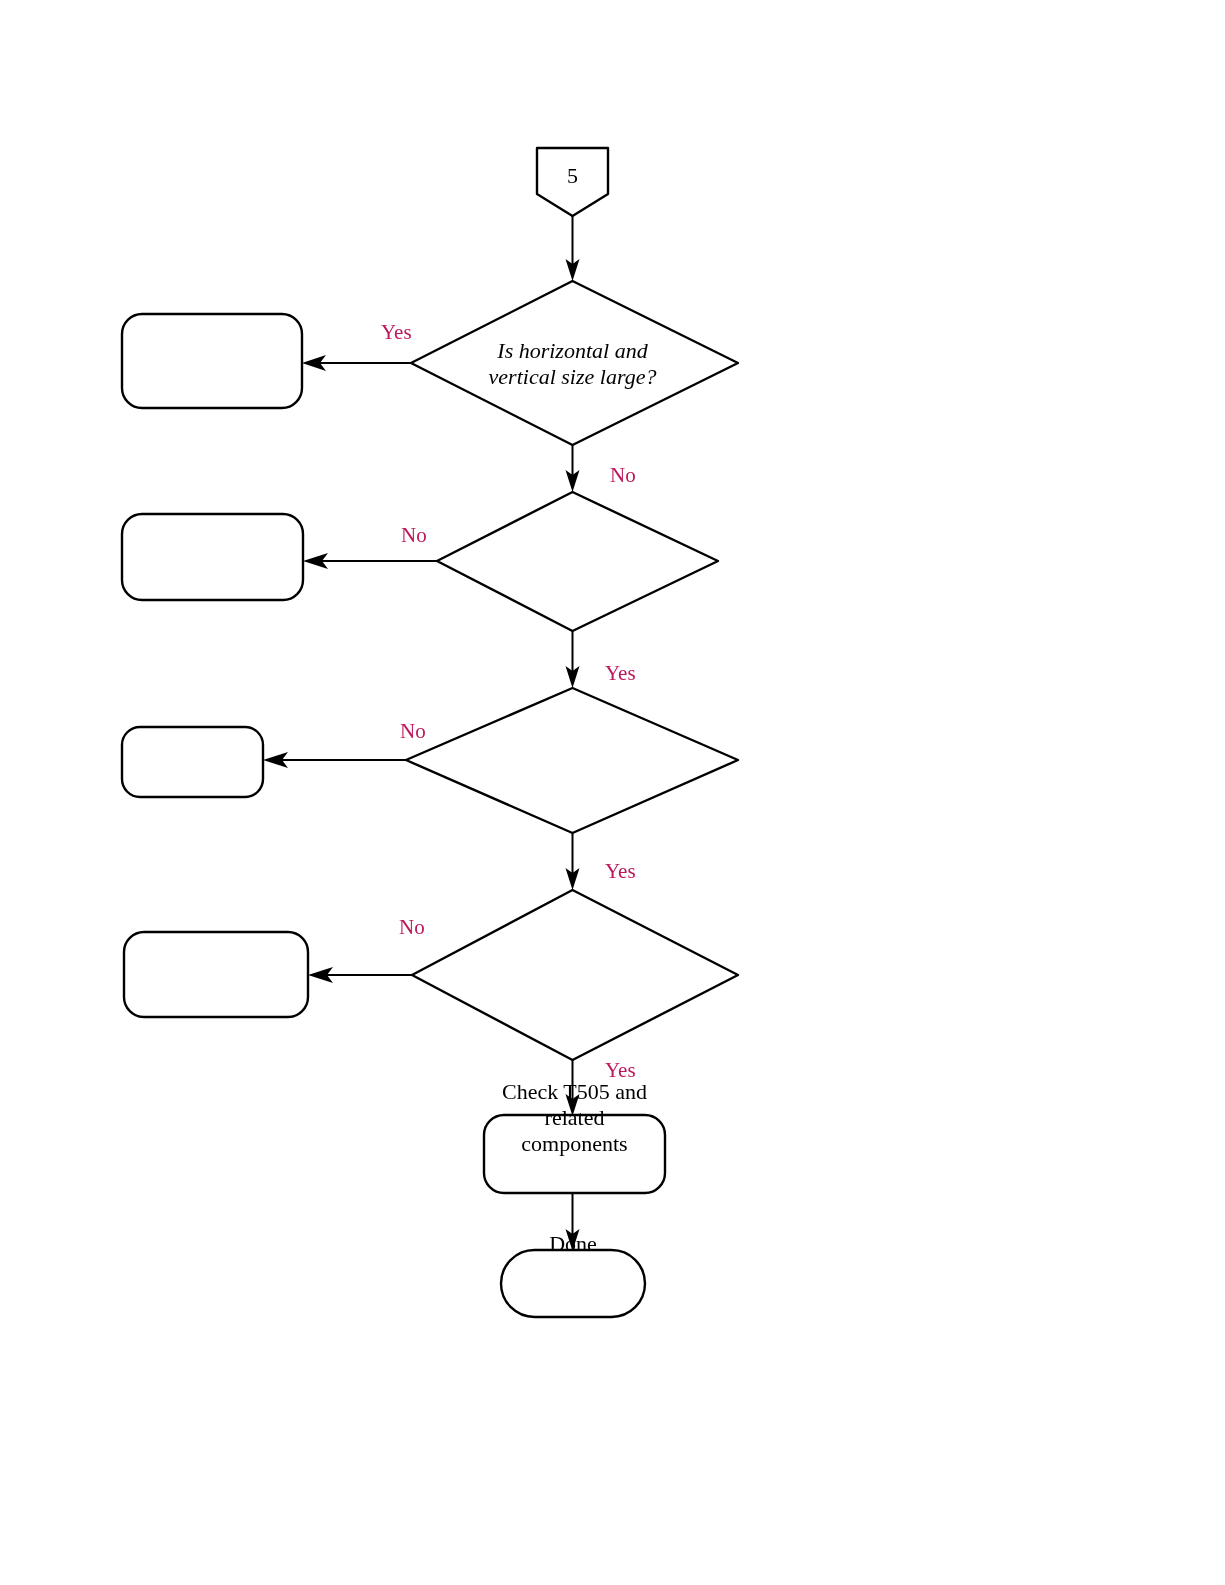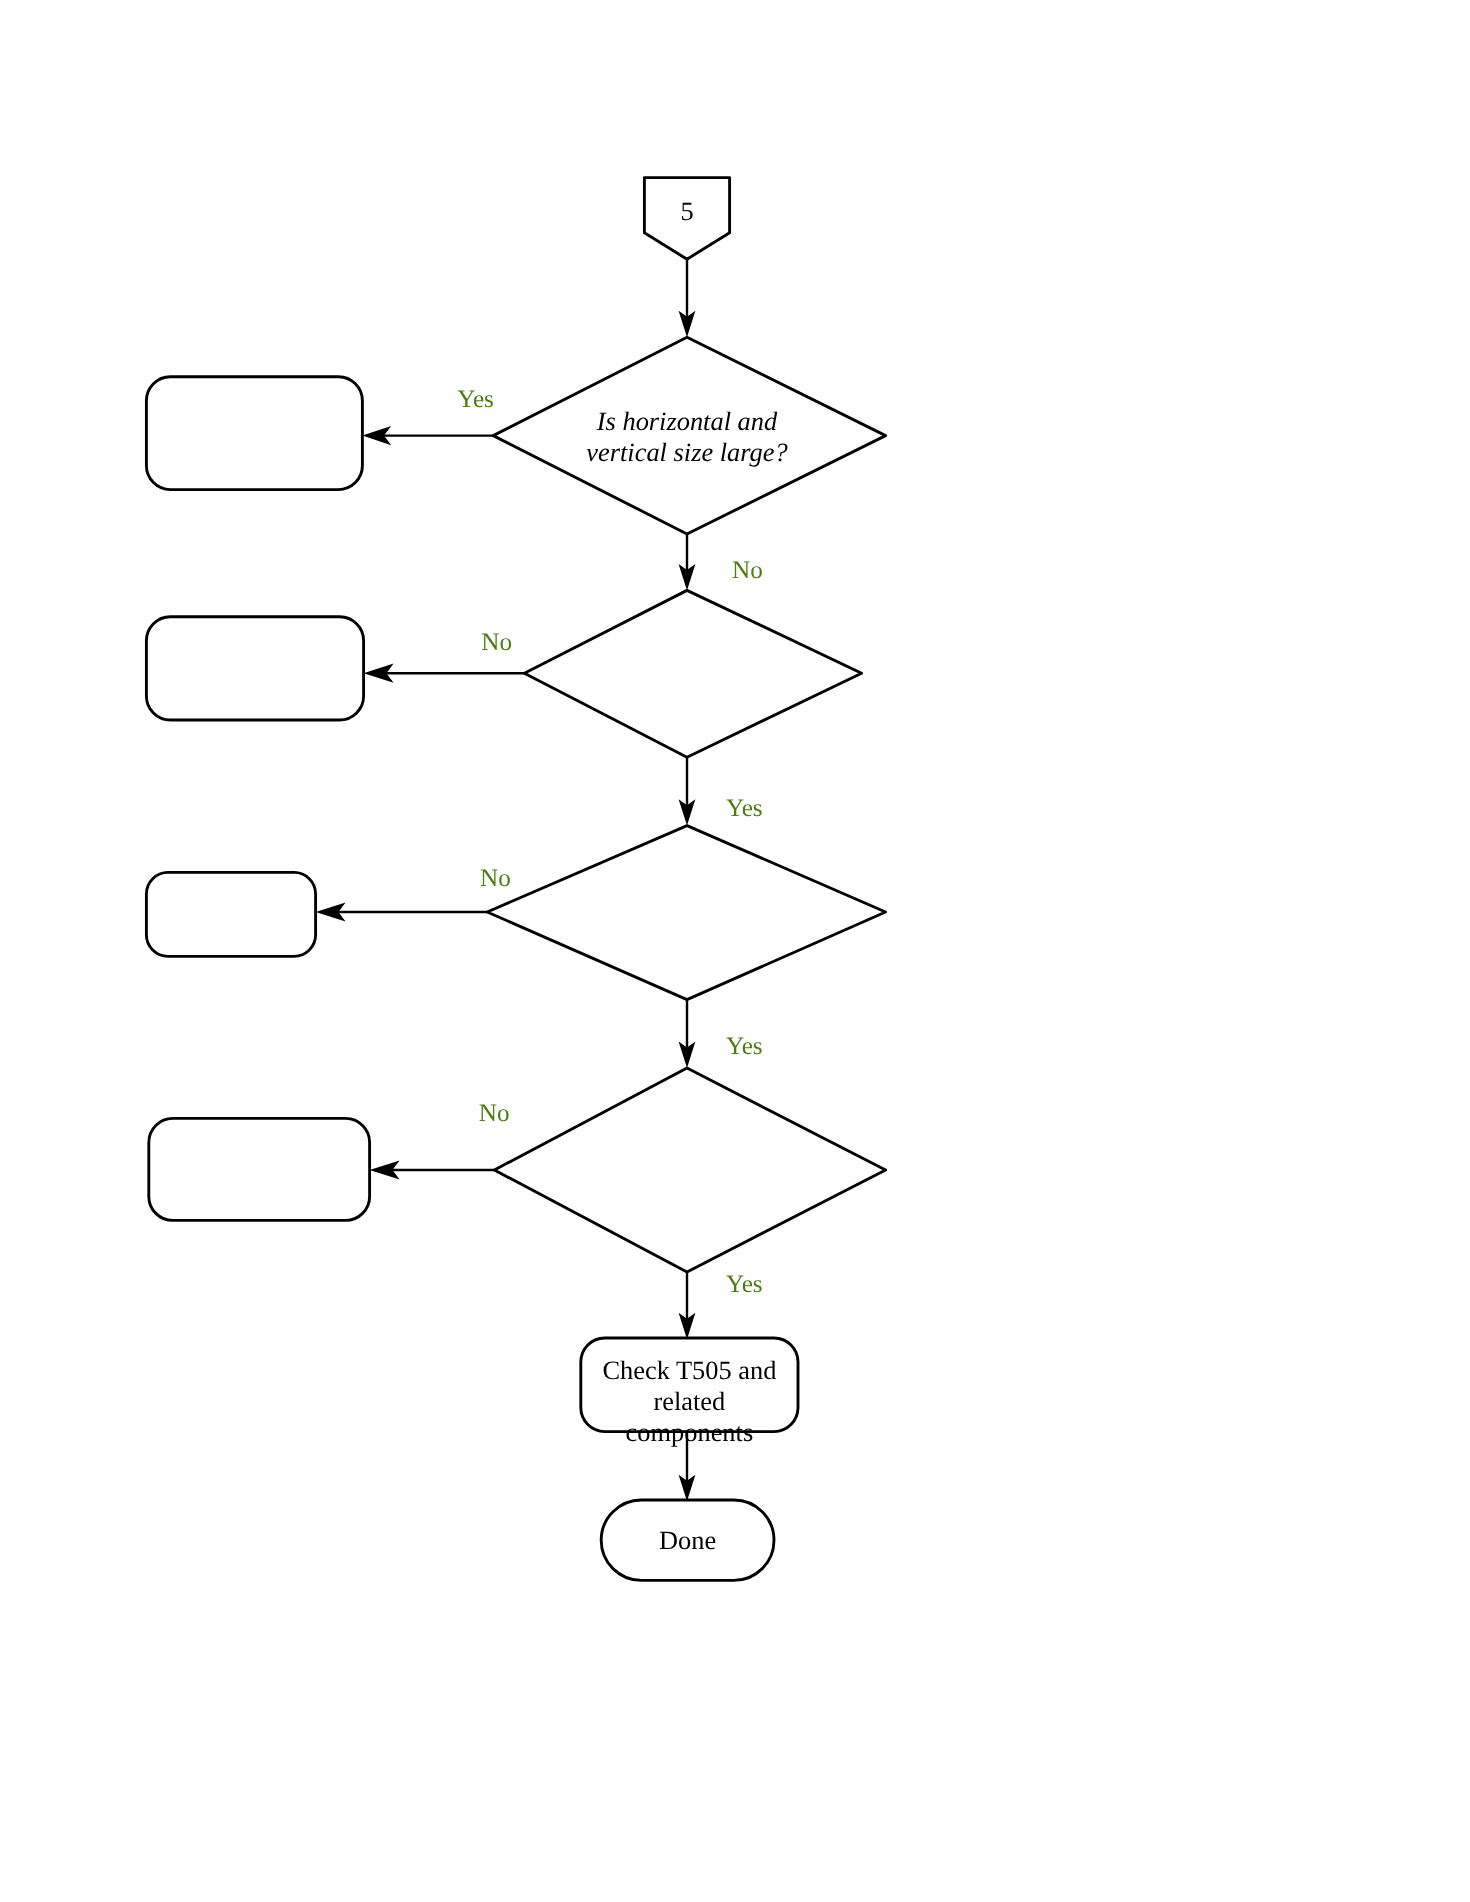--- a/index.html
+++ b/index.html
@@ -27,21 +27,21 @@
     position: absolute;
     text-align: center;
     line-height: 1.18;
     color: #000;
     white-space: pre-line;
     pointer-events: none;
   }
   .edge-label {
     position: absolute;
     font-size: 21px;
-    color: #4d7c0f;
+    color: #be185d;
     white-space: nowrap;
   }
   .node-text-lg { font-size: 22px; }
   .node-text-md { font-size: 22px; }
   svg { display: block; }
   .stroke-main {
     fill: none;
     stroke: #000000;
     stroke-width: 2.4;
     stroke-linejoin: round;
@@ -126,24 +126,24 @@
 <div class="shape-label node-text-lg" style="left:467px; top:962px; width:211px;"></div>
 
 <div class="shape-label node-text-md" style="left:132px; top:350px; width:160px;"></div>
 
 <div class="shape-label node-text-md" style="left:132px; top:545px; width:160px;"></div>
 
 <div class="shape-label node-text-md" style="left:132px; top:750px; width:121px;"></div>
 
 <div class="shape-label node-text-md" style="left:134px; top:962px; width:164px;"></div>
 
-<div class="shape-label node-text-lg" style="left:489px; top:1129px; width:171px;">Check T505 and
+<div class="shape-label node-text-lg" style="left:489px; top:1079px; width:171px;">Check T505 and
 related components</div>
 
-<div class="shape-label node-text-lg" style="left:506px; top:1271px; width:134px;">Done</div>
+<div class="shape-label node-text-lg" style="left:506px; top:1231px; width:134px;">Done</div>
 
 <div class="edge-label" style="left:381px; top:320px;">Yes</div>
 
 <div class="edge-label" style="left:610px; top:463px;">No</div>
 
 <div class="edge-label" style="left:401px; top:523px;">No</div>
 
 <div class="edge-label" style="left:605px; top:661px;">Yes</div>
 
 <div class="edge-label" style="left:400px; top:719px;">No</div>

